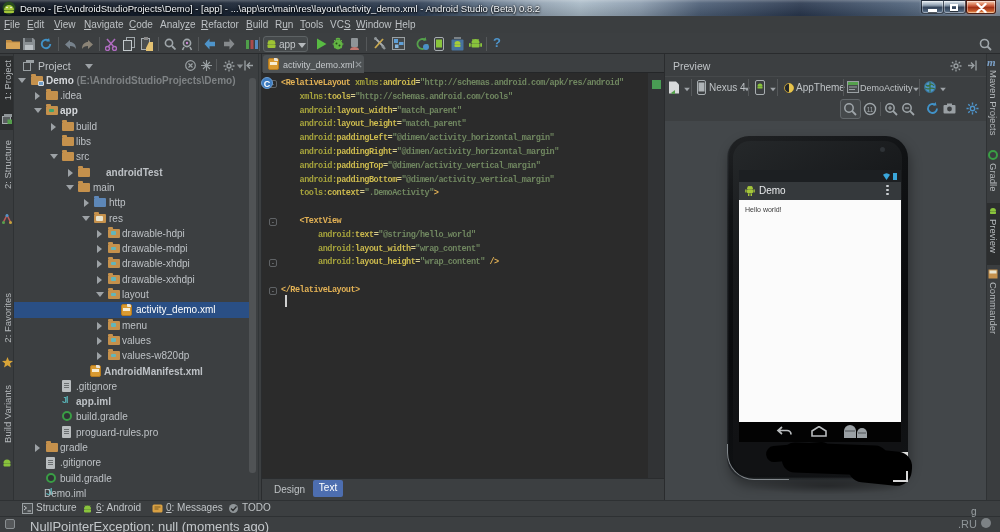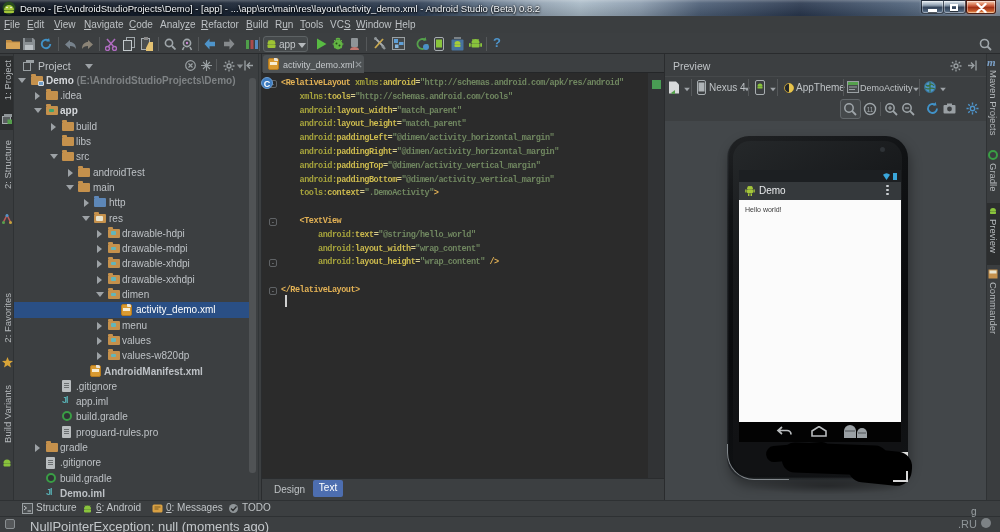--- a/index.html
+++ b/index.html
@@ -267,21 +267,21 @@
     <span style="left:62px;font-weight:normal;color:#bdc1c5">libs</span>
   </div>
 <div class="trow" style="left:14px;top:149.3px;">
     <i class="tri-d" style="left:36px;top:5px"></i>
     <i class="fld" style="left:48px;top:3px"></i>
     <span style="left:62px;font-weight:normal;color:#bdc1c5">src</span>
   </div>
 <div class="trow" style="left:14px;top:164.6px;">
     <i class="tri-r" style="left:54px;top:4px"></i>
     <i class="fld" style="left:64px;top:3px"></i>
-    <span style="left:79px;font-weight:normal;color:#bdc1c5">androidTest</span>
+    <span style="left:92px;font-weight:bold;color:#bdc1c5">androidTest</span>
   </div>
 <div class="trow" style="left:14px;top:179.9px;">
     <i class="tri-d" style="left:52px;top:5px"></i>
     <i class="fld" style="left:64px;top:3px"></i>
     <span style="left:79px;font-weight:normal;color:#bdc1c5">main</span>
   </div>
 <div class="trow" style="left:14px;top:195.2px;">
     <i class="tri-r" style="left:70px;top:4px"></i>
     <i class="fld bl" style="left:80px;top:3px"></i>
     <span style="left:95px;font-weight:normal;color:#bdc1c5">http</span>
@@ -319,21 +319,21 @@
     <i class="fld" style="left:94px;top:3px">
       <u style="background:#63b6ba"></u>
     </i>
     <span style="left:108px;font-weight:normal;color:#bdc1c5">drawable-xxhdpi</span>
   </div>
 <div class="trow" style="left:14px;top:287.0px;">
     <i class="tri-d" style="left:82px;top:5px"></i>
     <i class="fld" style="left:94px;top:3px">
       <u style="background:#63b6ba"></u>
     </i>
-    <span style="left:108px;font-weight:normal;color:#bdc1c5">dimen</span>
+    <span style="left:108px;font-weight:normal;color:#bdc1c5">layout</span>
   </div>
 <div class="trow" style="left:14px;top:302.3px;background:#2a4f85;">
     <i class="fx" style="left:107px;top:1.5px"></i>
     <span style="left:122px;font-weight:normal;color:#ffffff">activity_demo.xml</span>
   </div>
 <div class="trow" style="left:14px;top:317.6px;">
     <i class="tri-r" style="left:83px;top:4px"></i>
     <i class="fld" style="left:94px;top:3px">
       <u style="background:#63b6ba"></u>
     </i>
@@ -356,21 +356,21 @@
 <div class="trow" style="left:14px;top:363.5px;">
     <i class="fx" style="left:76px;top:1.5px"></i>
     <span style="left:90px;font-weight:bold;color:#bdc1c5">AndroidManifest.xml</span>
   </div>
 <div class="trow" style="left:14px;top:378.8px;">
     <i class="fg" style="left:48px;top:1.5px"></i>
     <span style="left:62px;font-weight:normal;color:#bdc1c5">.gitignore</span>
   </div>
 <div class="trow" style="left:14px;top:394.1px;">
     <i class="fiml" style="left:48px;top:1px"></i>
-    <span style="left:62px;font-weight:normal;color:#bdc1c5">app.iml</span>
+    <span style="left:62px;font-weight:bold;color:#bdc1c5">app.iml</span>
   </div>
 <div class="trow" style="left:14px;top:409.4px;">
     <i class="fgr" style="left:48px;top:2px"></i>
     <span style="left:62px;font-weight:normal;color:#bdc1c5">build.gradle</span>
   </div>
 <div class="trow" style="left:14px;top:424.7px;">
     <i class="fg" style="left:48px;top:1.5px"></i>
     <span style="left:62px;font-weight:normal;color:#bdc1c5">proguard-rules.pro</span>
   </div>
 <div class="trow" style="left:14px;top:440.0px;">
@@ -381,21 +381,21 @@
 <div class="trow" style="left:14px;top:455.3px;">
     <i class="fg" style="left:32px;top:1.5px"></i>
     <span style="left:46px;font-weight:normal;color:#bdc1c5">.gitignore</span>
   </div>
 <div class="trow" style="left:14px;top:470.6px;">
     <i class="fgr" style="left:32px;top:2px"></i>
     <span style="left:46px;font-weight:normal;color:#bdc1c5">build.gradle</span>
   </div>
 <div class="trow" style="left:14px;top:485.9px;">
     <i class="fiml" style="left:32px;top:1px"></i>
-    <span style="left:46px;font-weight:bold;color:#bdc1c5">Demo.iml</span>
+    <span style="left:30px;font-weight:normal;color:#bdc1c5">Demo.iml</span>
   </div>
 <div class="ab" style="left:249px;top:78px;width:7px;height:395px;background:#505355;border-radius:3px"></div>
 <div class="ab" style="left:258px;top:54px;width:4px;height:446px;background:#3c3f41;border-left:1px solid #313537;border-right:1px solid #2a2c2e"></div>
 <div class="ab" style="left:262px;top:54px;width:403px;height:19px;background:#3c3f41;border-bottom:1px solid #242628"></div>
 <div class="ab" style="left:263px;top:55px;width:101px;height:18px;background:#4e5254;border-radius:3px 3px 0 0"></div>
 <i class="fx ab" style="left:268px;top:58px"></i>
 <div class="ab" style="left:283px;top:59.5px;font-size:9px;color:#c4c8cb">activity_demo.xml</div>
 <svg class="ab" style="left:355px;top:61px" width="7" height="7" viewBox="0 0 8 8">
     <path d="M1 1 l6 6 M7 1 L1 7" stroke="#8f9598" stroke-width="1.4"></path>
   </svg>

